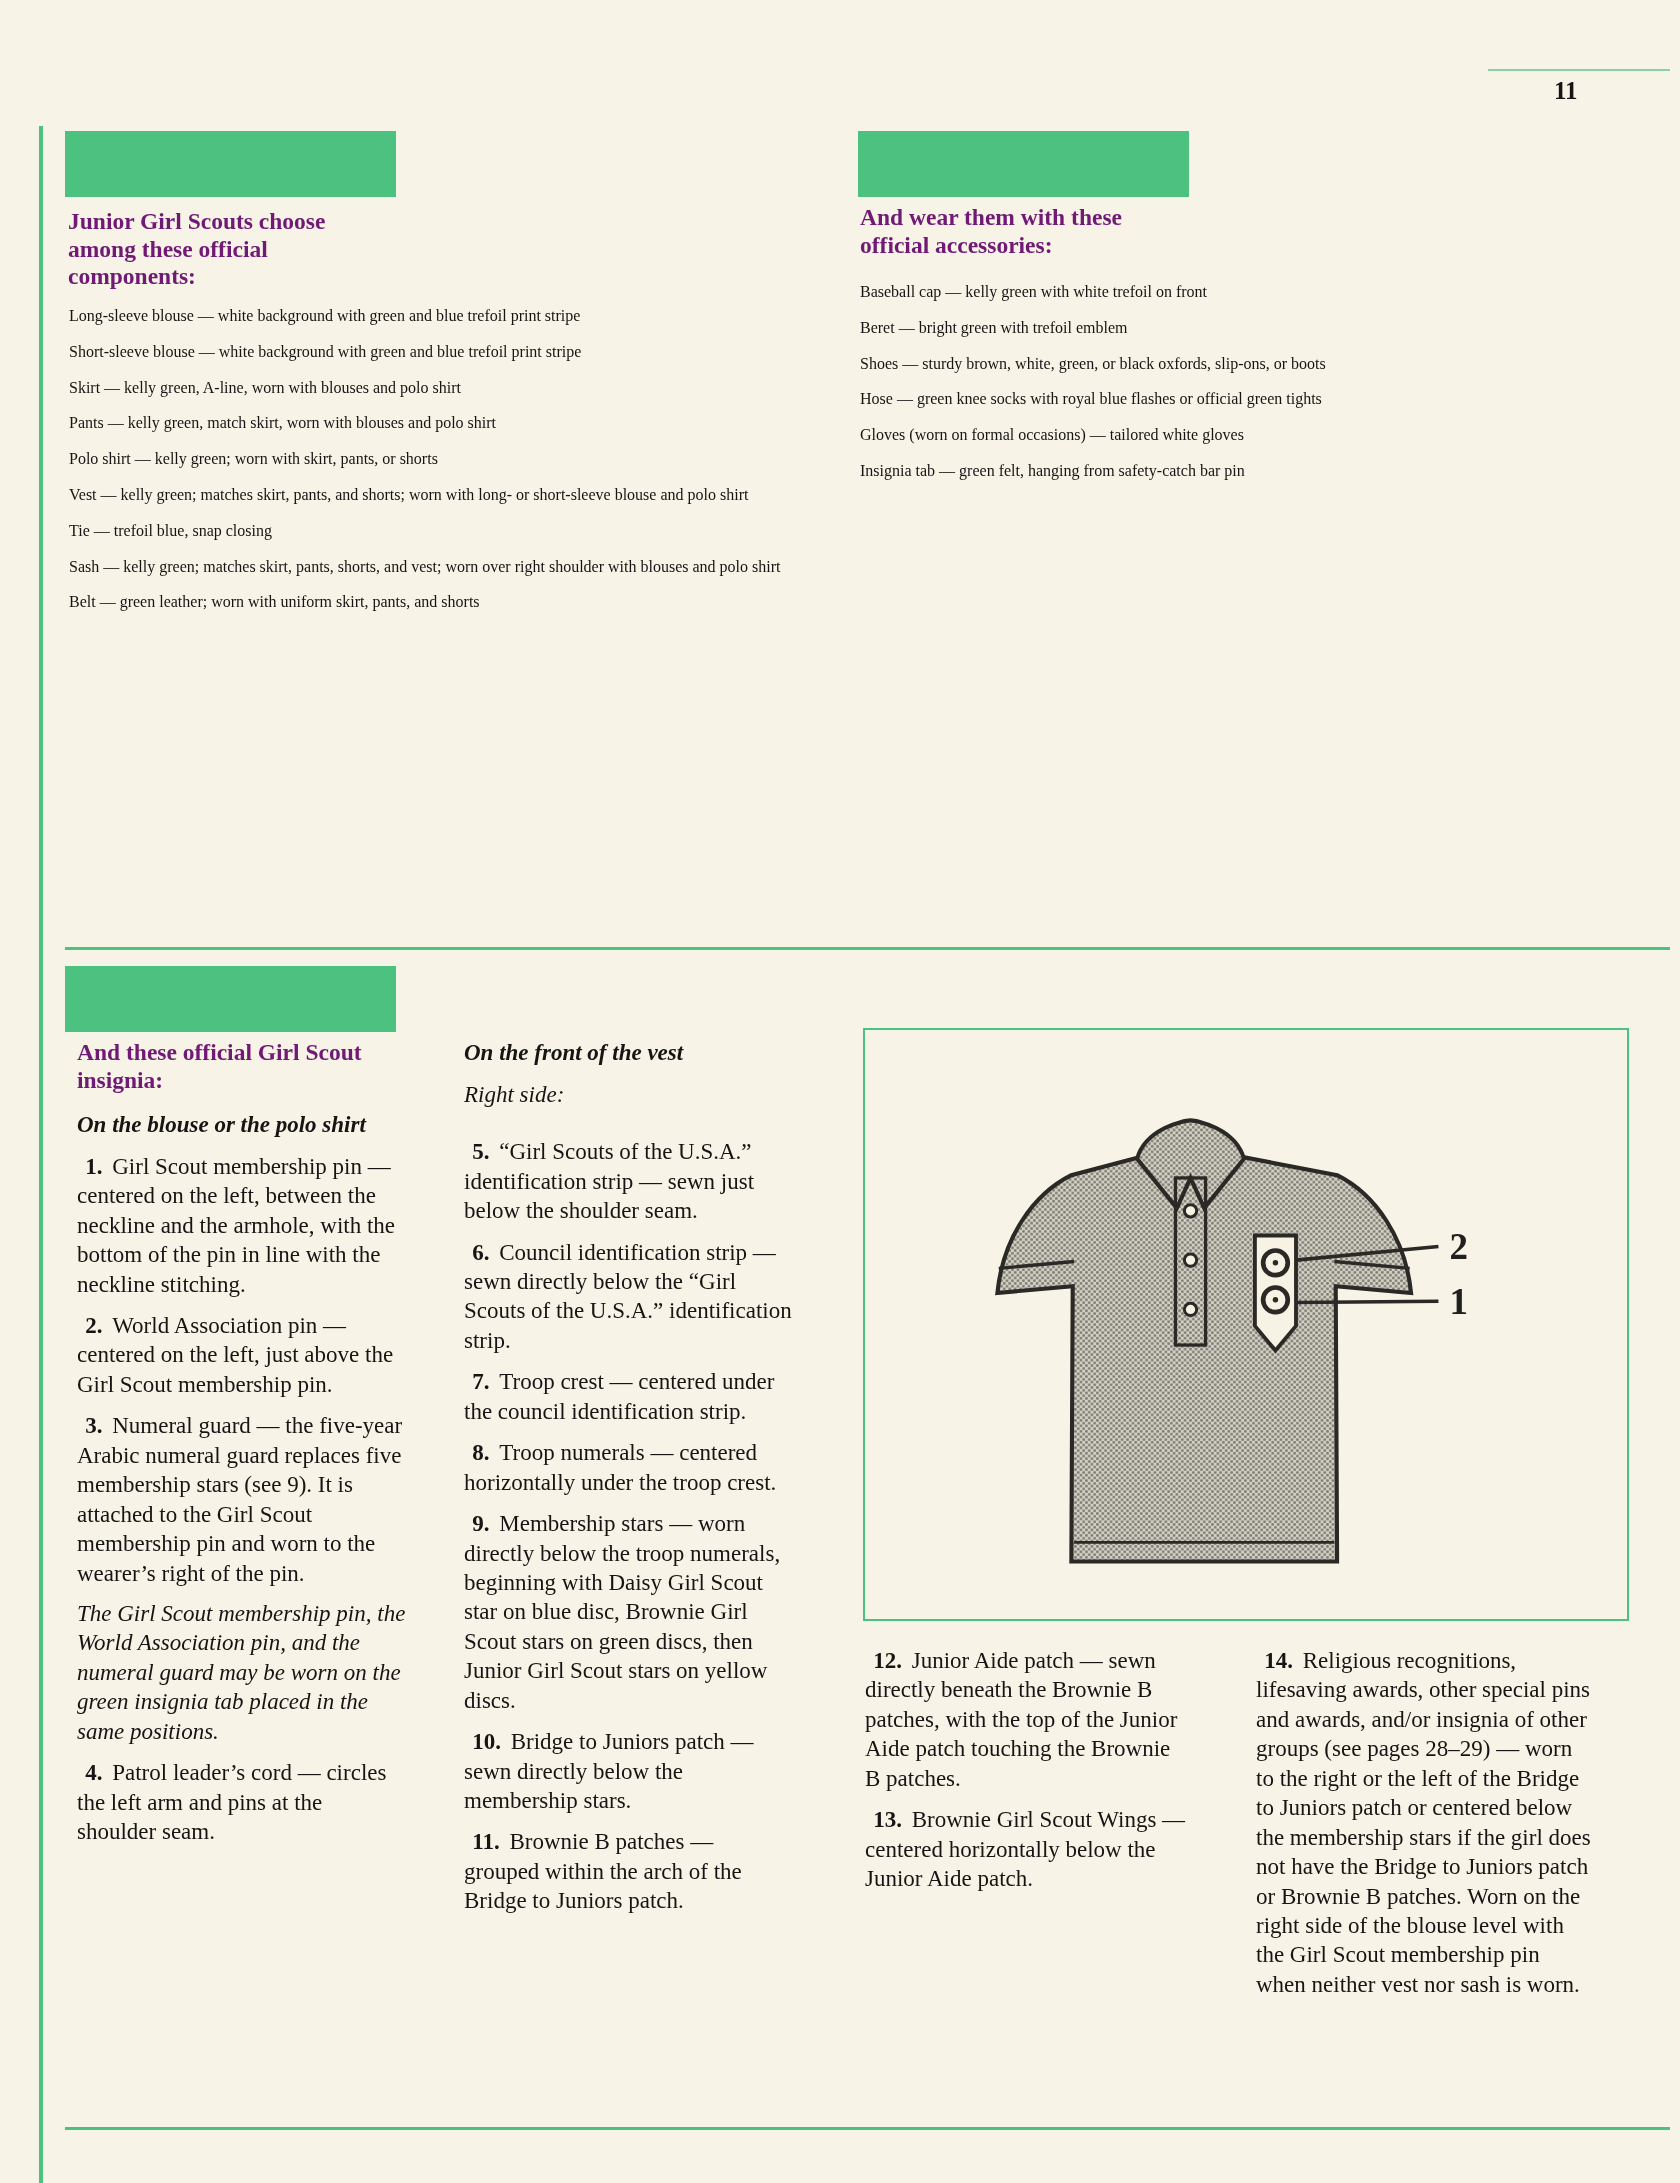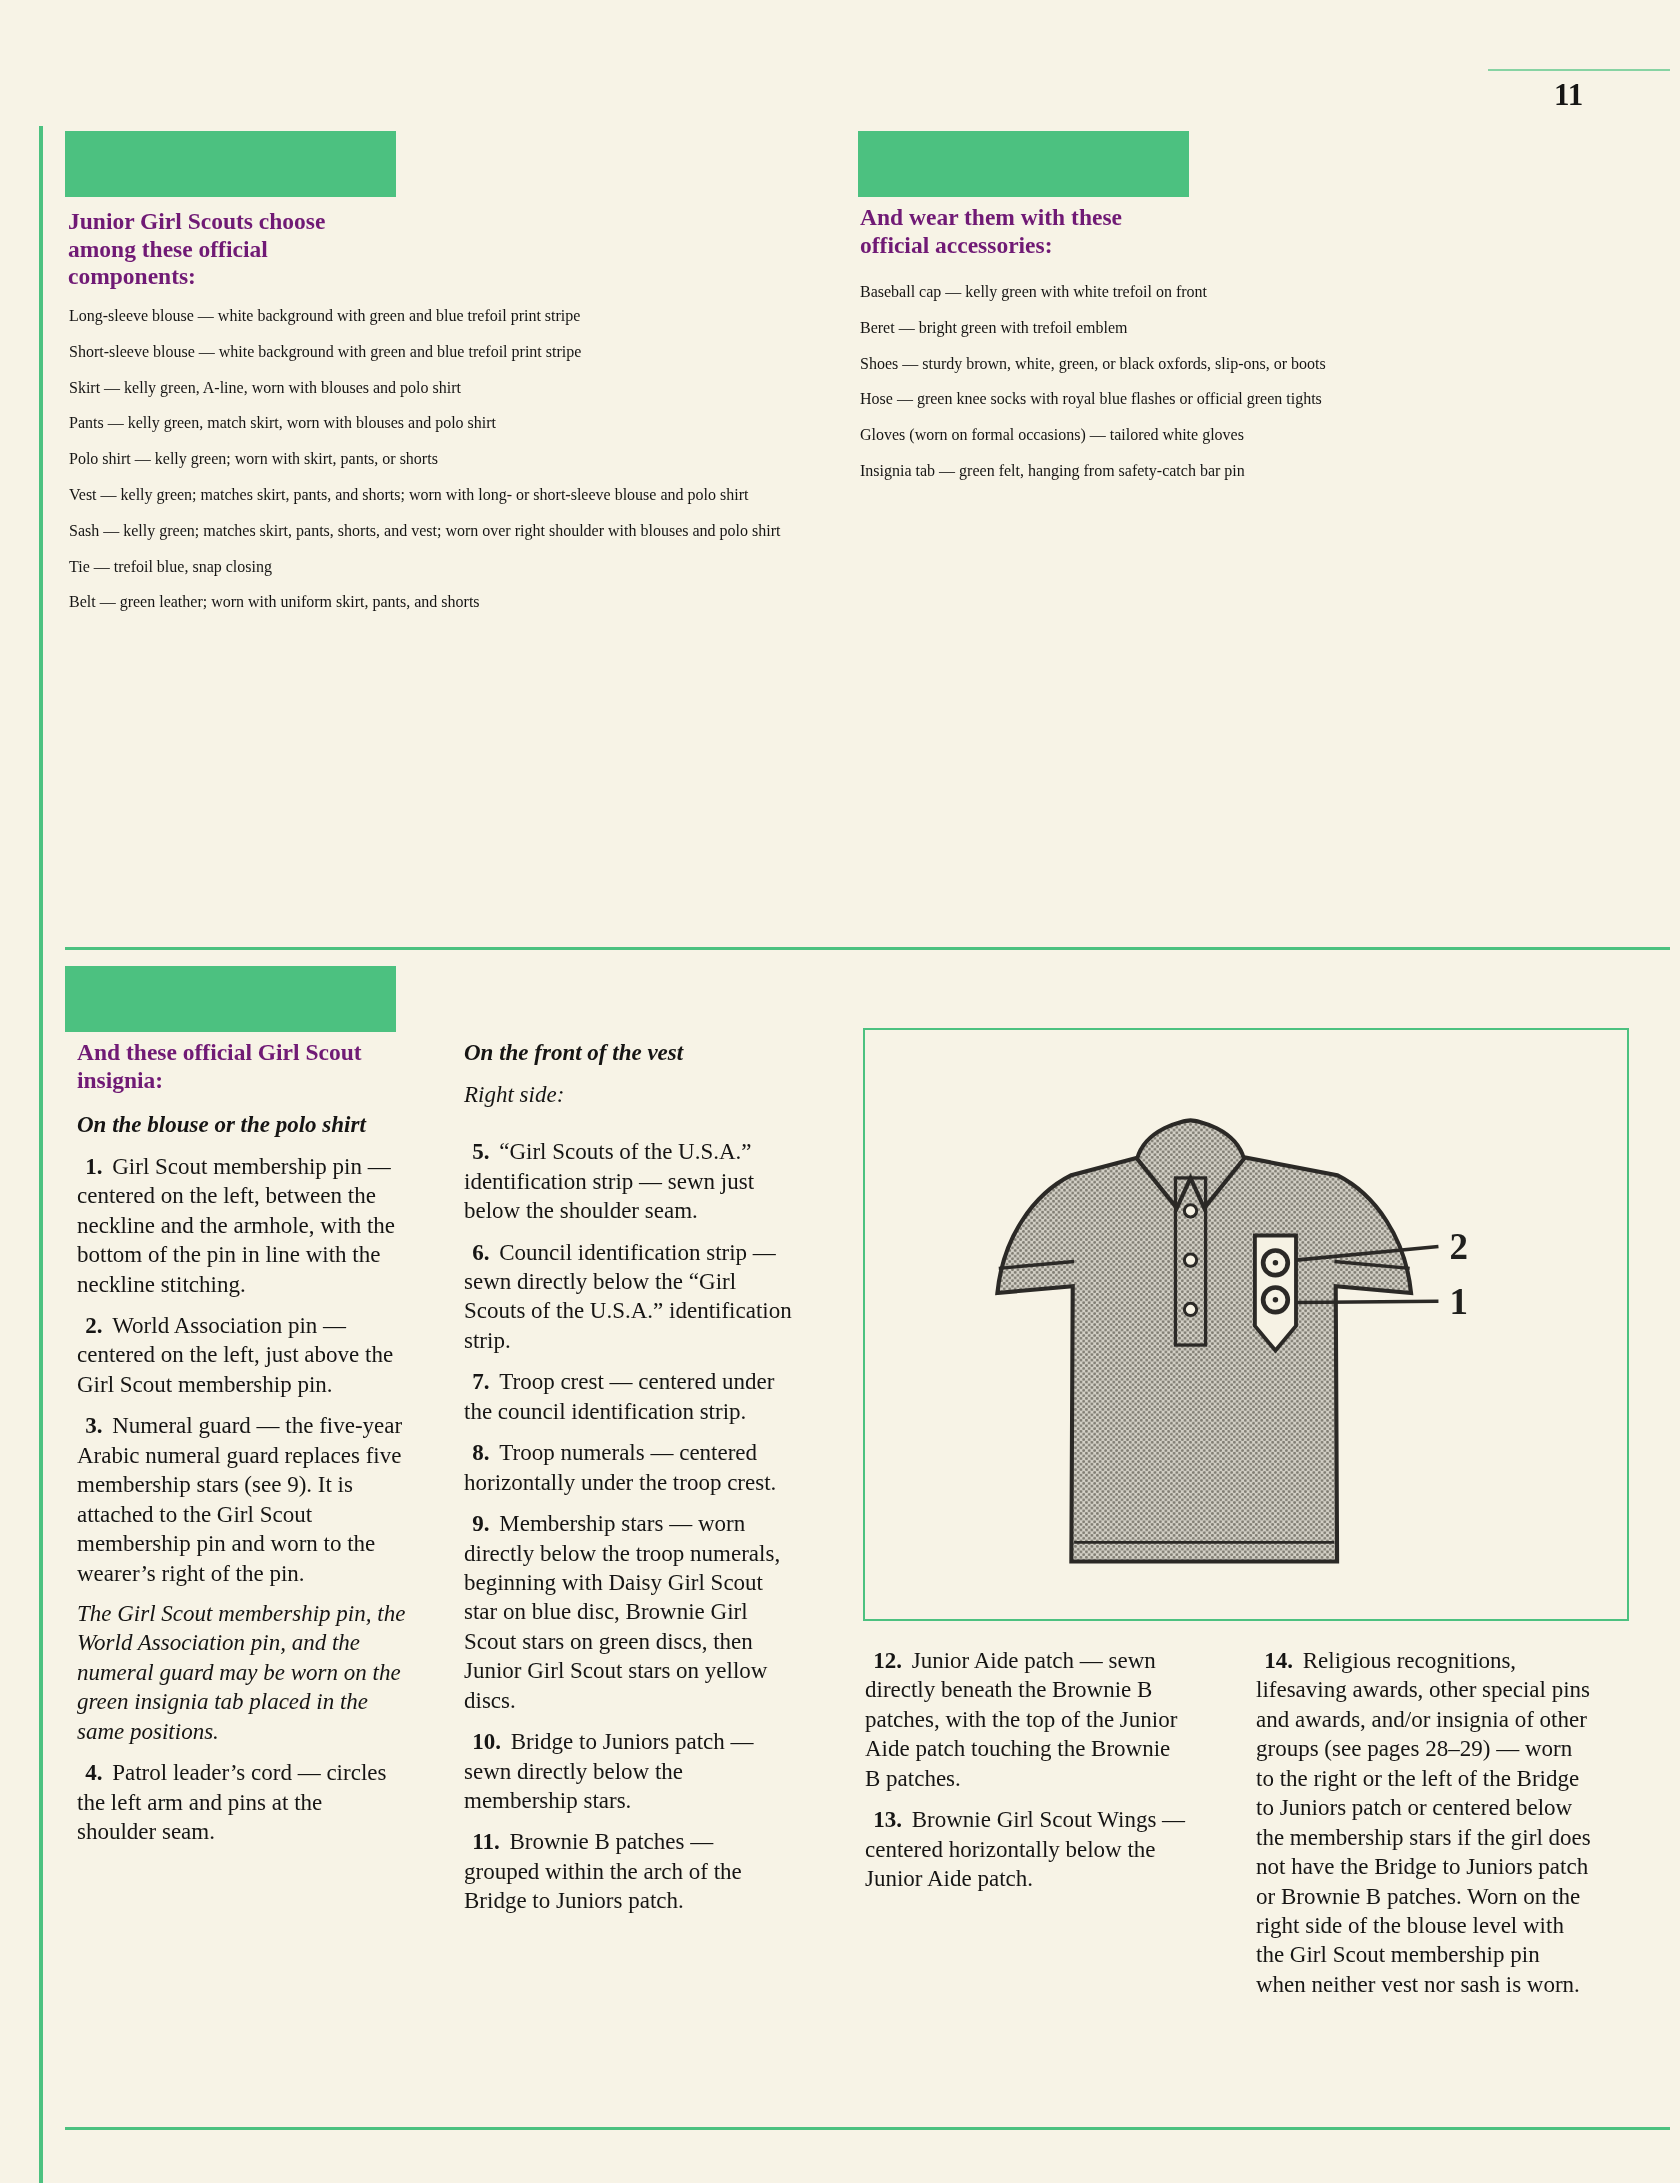--- a/index.html
+++ b/index.html
@@ -9,21 +9,21 @@
     width:1681px; height:2183px;
     background:#f7f3e6;
     font-family:"Liberation Serif", serif;
     color:#161514;
     overflow:hidden;
     margin:0 auto;
   }
   .green-block { position:absolute; width:331px; height:66px; background:#4cc180; }
   .rule-h { position:absolute; height:2.8px; background:#4cc180; }
   .rule-v { position:absolute; width:3.5px; background:#4cc180; }
-  .page-number { position:absolute; top:77px; left:1554px; font-size:31px; font-weight:bold; }
+  .page-number { position:absolute; top:77px; left:1554px; font-size:25px; font-weight:bold; }
   .green-heading {
     position:absolute;
     color:#701a75;
     font-weight:bold;
     font-size:23.5px;
     line-height:1.18;
   }
   .list { position:absolute; font-size:16px; line-height:1.3; }
   .list p { margin-bottom:15px; }
   .col { position:absolute; font-size:23px; line-height:1.28; }
@@ -52,22 +52,22 @@
 
   <div class="green-block" style="left:65px; top:131px;"></div>
   <h2 class="green-heading" style="left:68px; top:208px; width:311px;">Junior Girl Scouts choose among these official components:</h2>
   <div class="list" style="left:69px; top:306px; width:736px;">
     <p>Long-sleeve blouse — white background with green and blue trefoil print stripe</p>
     <p>Short-sleeve blouse — white background with green and blue trefoil print stripe</p>
     <p>Skirt — kelly green, A-line, worn with blouses and polo shirt</p>
     <p>Pants — kelly green, match skirt, worn with blouses and polo shirt</p>
     <p>Polo shirt — kelly green; worn with skirt, pants, or shorts</p>
     <p>Vest — kelly green; matches skirt, pants, and shorts; worn with long- or short-sleeve blouse and polo shirt</p>
+    <p>Tie — trefoil blue, snap closing</p>
     <p>Sash — kelly green; matches skirt, pants, shorts, and vest; worn over right shoulder with blouses and polo shirt</p>
-    <p>Tie — trefoil blue, snap closing</p>
     <p>Belt — green leather; worn with uniform skirt, pants, and shorts</p>
   </div>
 
   <div class="green-block" style="left:858px; top:131px;"></div>
   <h2 class="green-heading" style="left:860px; top:204px; width:324px;">And wear them with these official accessories:</h2>
   <div class="list" style="left:860px; top:282px; width:745px;">
     <p>Baseball cap — kelly green with white trefoil on front</p>
     <p>Beret — bright green with trefoil emblem</p>
     <p>Shoes — sturdy brown, white, green, or black oxfords, slip-ons, or boots</p>
     <p>Hose — green knee socks with royal blue flashes or official green tights</p>

